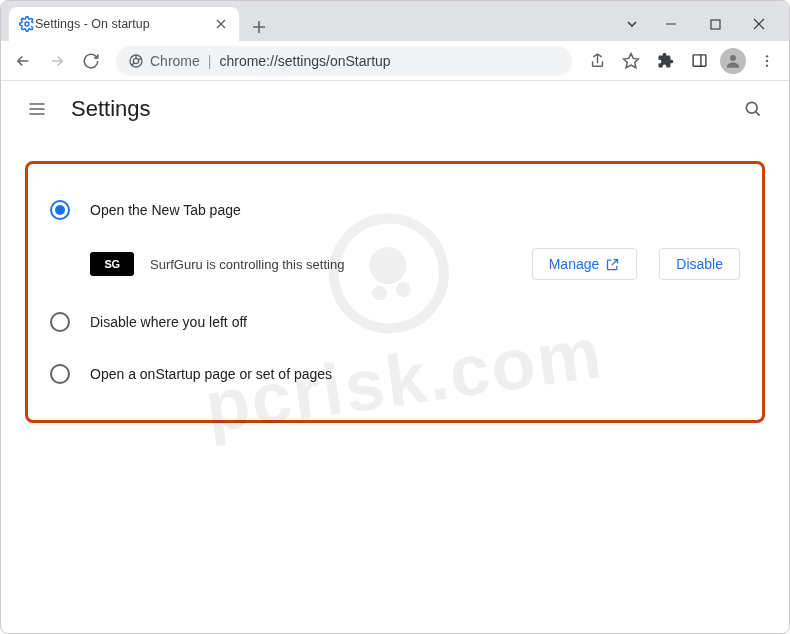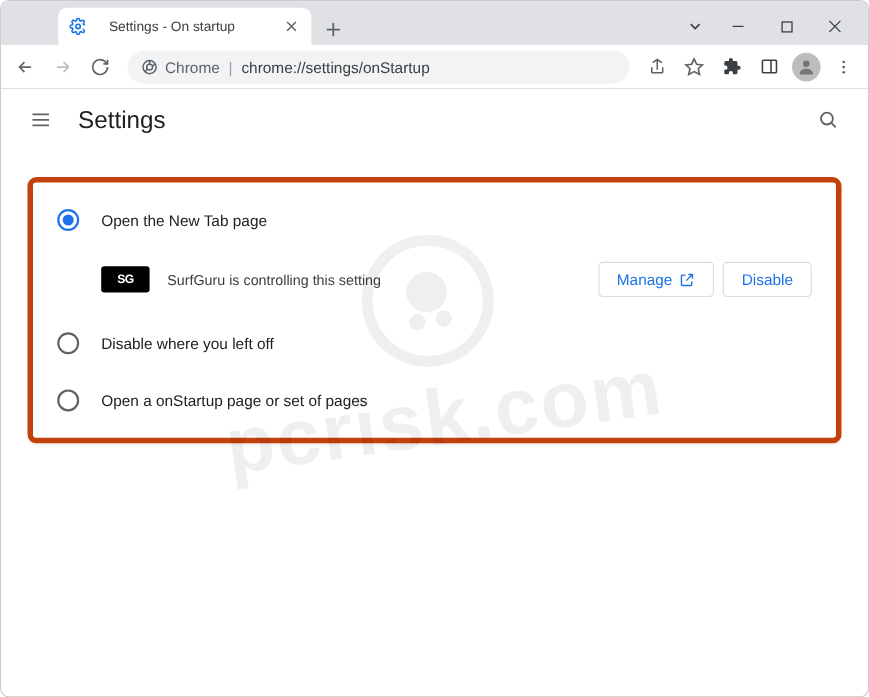--- a/index.html
+++ b/index.html
@@ -1,20 +1,20 @@
 <!DOCTYPE html>
 <html><head>
 <meta charset="utf-8">
 <style>
   * { margin: 0; padding: 0; box-sizing: border-box; font-family: 'Segoe UI', Arial, sans-serif; }
   body { width: 790px; height: 634px; background: #fff; overflow: hidden; border: 1px solid #ccc; border-radius: 8px; }
 
   
   .tab-strip { height: 40px; background: #dfe1e5; display: flex; align-items: flex-end; padding: 6px 8px 0 8px; }
-  .tab { background: #fff; height: 34px; min-width: 230px; border-radius: 8px 8px 0 0; display: flex; align-items: center; padding: 0 10px; gap: 20px; font-size: 12.5px; color: #3c4043; margin-left: 44px; }
+  .tab { background: #fff; height: 34px; min-width: 230px; border-radius: 8px 8px 0 0; display: flex; align-items: center; padding: 0 10px; gap: 0; font-size: 12.5px; color: #3c4043; }
   .tab svg.favicon { flex-shrink: 0; }
   .tab-title { flex: 1; white-space: nowrap; overflow: hidden; text-overflow: ellipsis; }
   .tab-close { width: 16px; height: 16px; display:flex; align-items:center; justify-content:center; color:#5f6368; border-radius:50%; }
   .new-tab { width: 28px; height: 28px; display:flex; align-items:center; justify-content:center; margin-left:6px; color:#5f6368; border-radius: 50%; }
   .window-controls { margin-left: auto; display: flex; gap: 0; align-items: center; height: 100%; }
   .wc { width: 44px; height: 30px; display:flex; align-items:center; justify-content:center; color:#3c4043; }
   .wc.chev { width: 34px; }
 
   
   .toolbar { height: 40px; background: #fff; border-bottom: 1px solid #e0e0e0; display:flex; align-items:center; padding: 0 7px; gap: 4px; }
@@ -29,29 +29,29 @@
 
   
   .settings-header { height: 56px; display:flex; align-items:center; padding: 0 20px; gap: 18px; border-bottom: 1px solid transparent; }
   .menu-btn { width: 32px; height:32px; display:flex; align-items:center; justify-content:center; color:#5f6368; }
   .settings-title { font-size: 22px; font-weight: 500; color:#202124; }
   .search-btn { margin-left: auto; width:32px; height:32px; display:flex; align-items:center; justify-content:center; color:#5f6368; }
 
   
   .content { padding: 24px 24px; }
   .section-title { font-size: 14px; color:#202124; margin: 12px 0 18px 4px; font-weight: 400; }
-  .card { border: 5px solid #c2410c; border-radius: 8px; box-shadow: 0 1px 2px rgba(60,64,67,0.08); padding: 8px 0; }
+  .card { border: 3px solid #c2410c; border-radius: 8px; box-shadow: 0 1px 2px rgba(60,64,67,0.08); padding: 20px 0; }
   .row { display:flex; align-items:center; padding: 16px 22px; gap: 20px; font-size: 14px; color:#202124; }
   .radio { width: 20px; height: 20px; border: 2px solid #5f6368; border-radius: 50%; flex-shrink:0; position:relative; }
   .radio.selected { border-color: #1a73e8; }
   .radio.selected::after { content:''; position:absolute; top:3px; left:3px; width:10px; height:10px; background:#1a73e8; border-radius:50%; }
   .sub-row { display:flex; align-items:center; padding: 12px 22px 16px 62px; gap: 16px; }
   .ext-icon { width: 44px; height: 24px; background:#000; color:#fff; display:flex; align-items:center; justify-content:center; font-size:11px; font-weight:700; border-radius:3px; letter-spacing: -0.5px;}
   .ext-text { font-size: 13px; color:#3c4043; flex:1; }
-  .btn-group { display:flex; gap:8px; }
+  .btn-group { display:flex; gap:22px; }
   .btn { border:1px solid #dadce0; background:#fff; color:#1a73e8; font-size:14px; padding: 7px 16px; border-radius:4px; display:flex; align-items:center; gap:6px; cursor:pointer; font-weight:500; }
   .btn svg { stroke:#1a73e8; }
 
   
   .watermark { position: absolute; top: 0; left: 0; width: 100%; height: 100%; pointer-events: none; display:flex; align-items:center; justify-content:center; opacity: 0.06; }
   .watermark-inner { transform: rotate(-8deg); text-align:center; }
   .wm-logo { width: 120px; height: 120px; border-radius: 50%; background: radial-gradient(circle at 50% 42%, #000 0 24%, transparent 24%), radial-gradient(circle at 38% 68%, #000 0 8%, transparent 8%), radial-gradient(circle at 62% 68%, #000 0 8%, transparent 8%); border: 10px solid #000; margin: 0 auto 6px; }
   .wm-text { font-size: 72px; font-weight: 700; color:#000; letter-spacing: 2px; }
 
   .wrapper { position: relative; width:100%; height:100%; }

